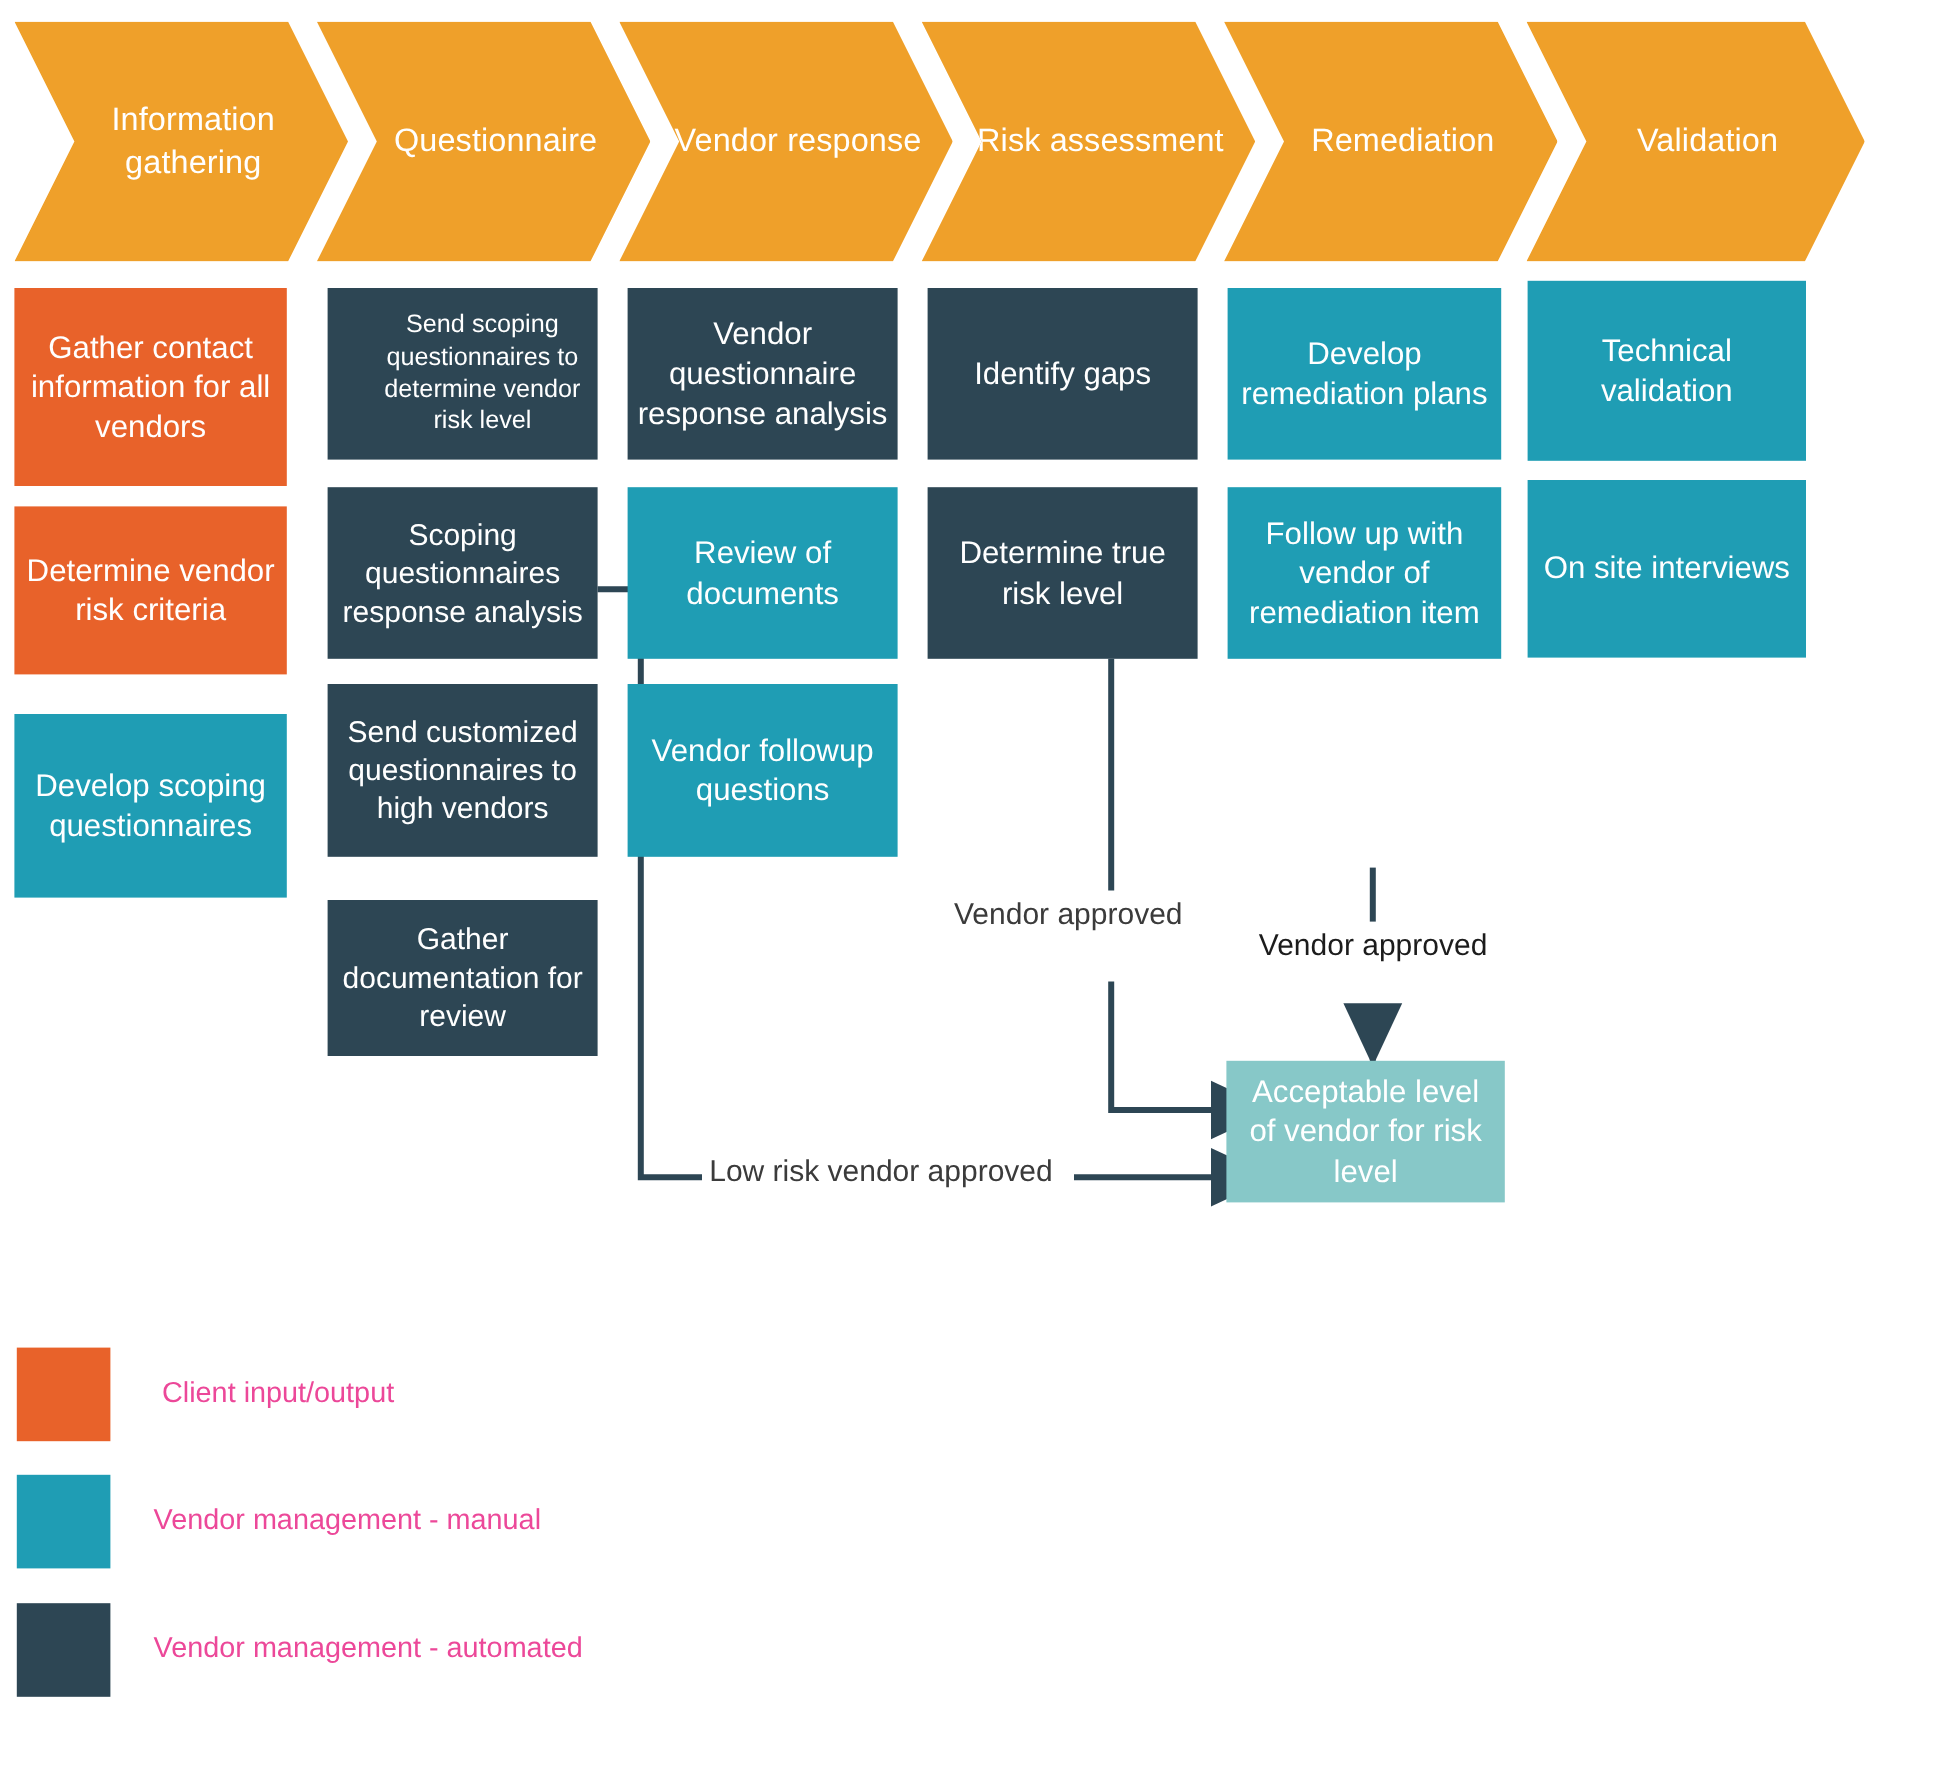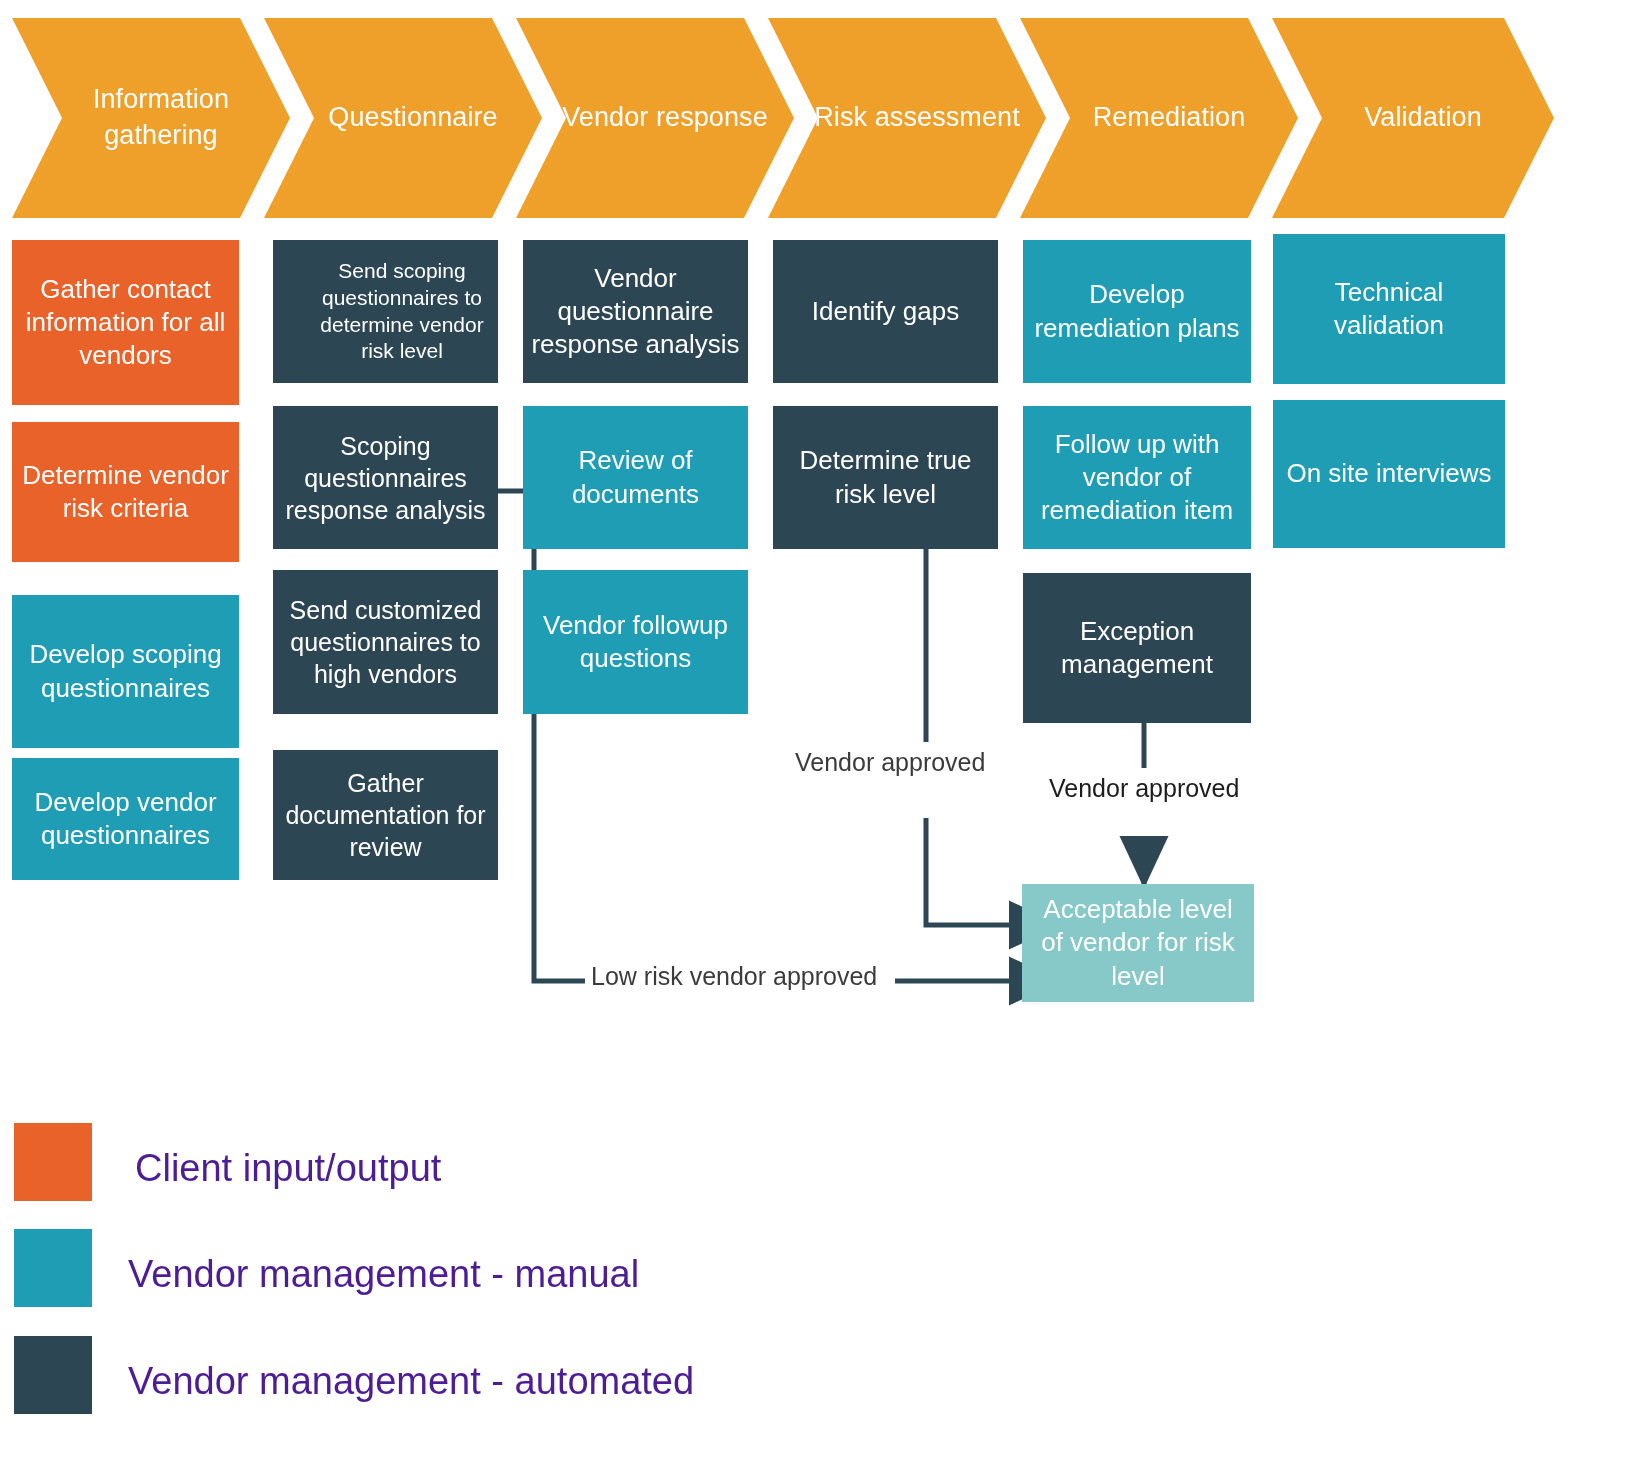--- a/index.html
+++ b/index.html
@@ -54,21 +54,21 @@
     color:#3b3b3b;
     font-size:25px;
     background:#ffffff;
     white-space:nowrap;
     padding:0 6px;
   }
   .elabel.dark{color:#1c1c1c;}
 
   
   .lg-sw{position:absolute;width:78px;height:78px;}
-  .lg-tx{position:absolute;color:#4c1d95;font-size:38px;white-space:nowrap;}
+  .lg-tx{position:absolute;color:#ec4899;font-size:24px;white-space:nowrap;}
 </style>
 </head>
 <body>
 
 <div id="stage">
 
   <div class="chev chev-first" style="left:12px;top:18px;width:278px;height:200px;">
     <span>Information gathering</span>
   </div>
   <div class="chev" style="left:264px;top:18px;width:278px;height:200px;">
@@ -106,23 +106,20 @@
 
   <div class="bx c-orange fs-big" style="left:12px;top:240px;width:227px;height:165px;">
     <span>Gather contact information for all vendors</span>
   </div>
   <div class="bx c-orange fs-big" style="left:12px;top:422px;width:227px;height:140px;">
     <span>Determine vendor risk criteria</span>
   </div>
   <div class="bx c-teal fs-big" style="left:12px;top:595px;width:227px;height:153px;">
     <span>Develop scoping questionnaires</span>
   </div>
-  <div class="bx c-teal fs-big" style="left:12px;top:758px;width:227px;height:122px;">
-    <span>Develop vendor questionnaires</span>
-  </div>
 
   <div class="bx c-navy fs-sm" style="left:273px;top:240px;width:225px;height:143px;padding-left:41px;">
     <span>Send scoping questionnaires to determine vendor risk level</span>
   </div>
   <div class="bx c-navy fs-mid" style="left:273px;top:406px;width:225px;height:143px;">
     <span>Scoping questionnaires response analysis</span>
   </div>
   <div class="bx c-navy fs-mid" style="left:273px;top:570px;width:225px;height:144px;">
     <span>Send customized questionnaires to high vendors</span>
   </div>
@@ -146,23 +143,20 @@
   <div class="bx c-navy fs-big" style="left:773px;top:406px;width:225px;height:143px;">
     <span>Determine true risk level</span>
   </div>
 
   <div class="bx c-teal fs-big" style="left:1023px;top:240px;width:228px;height:143px;">
     <span>Develop remediation plans</span>
   </div>
   <div class="bx c-teal fs-big" style="left:1023px;top:406px;width:228px;height:143px;text-align:center;">
     <span>Follow up with vendor of remediation item</span>
   </div>
-  <div class="bx c-navy fs-big" style="left:1023px;top:573px;width:228px;height:150px;">
-    <span>Exception management</span>
-  </div>
 
   <div class="bx c-teal fs-big" style="left:1273px;top:234px;width:232px;height:150px;">
     <span>Technical validation</span>
   </div>
   <div class="bx c-teal fs-big" style="left:1273px;top:400px;width:232px;height:148px;">
     <span>On site interviews</span>
   </div>
 
   <div class="bx c-lightteal fs-big" style="left:1022px;top:884px;width:232px;height:118px;text-align:center;">
     <span>Acceptable level of vendor for risk level</span>

